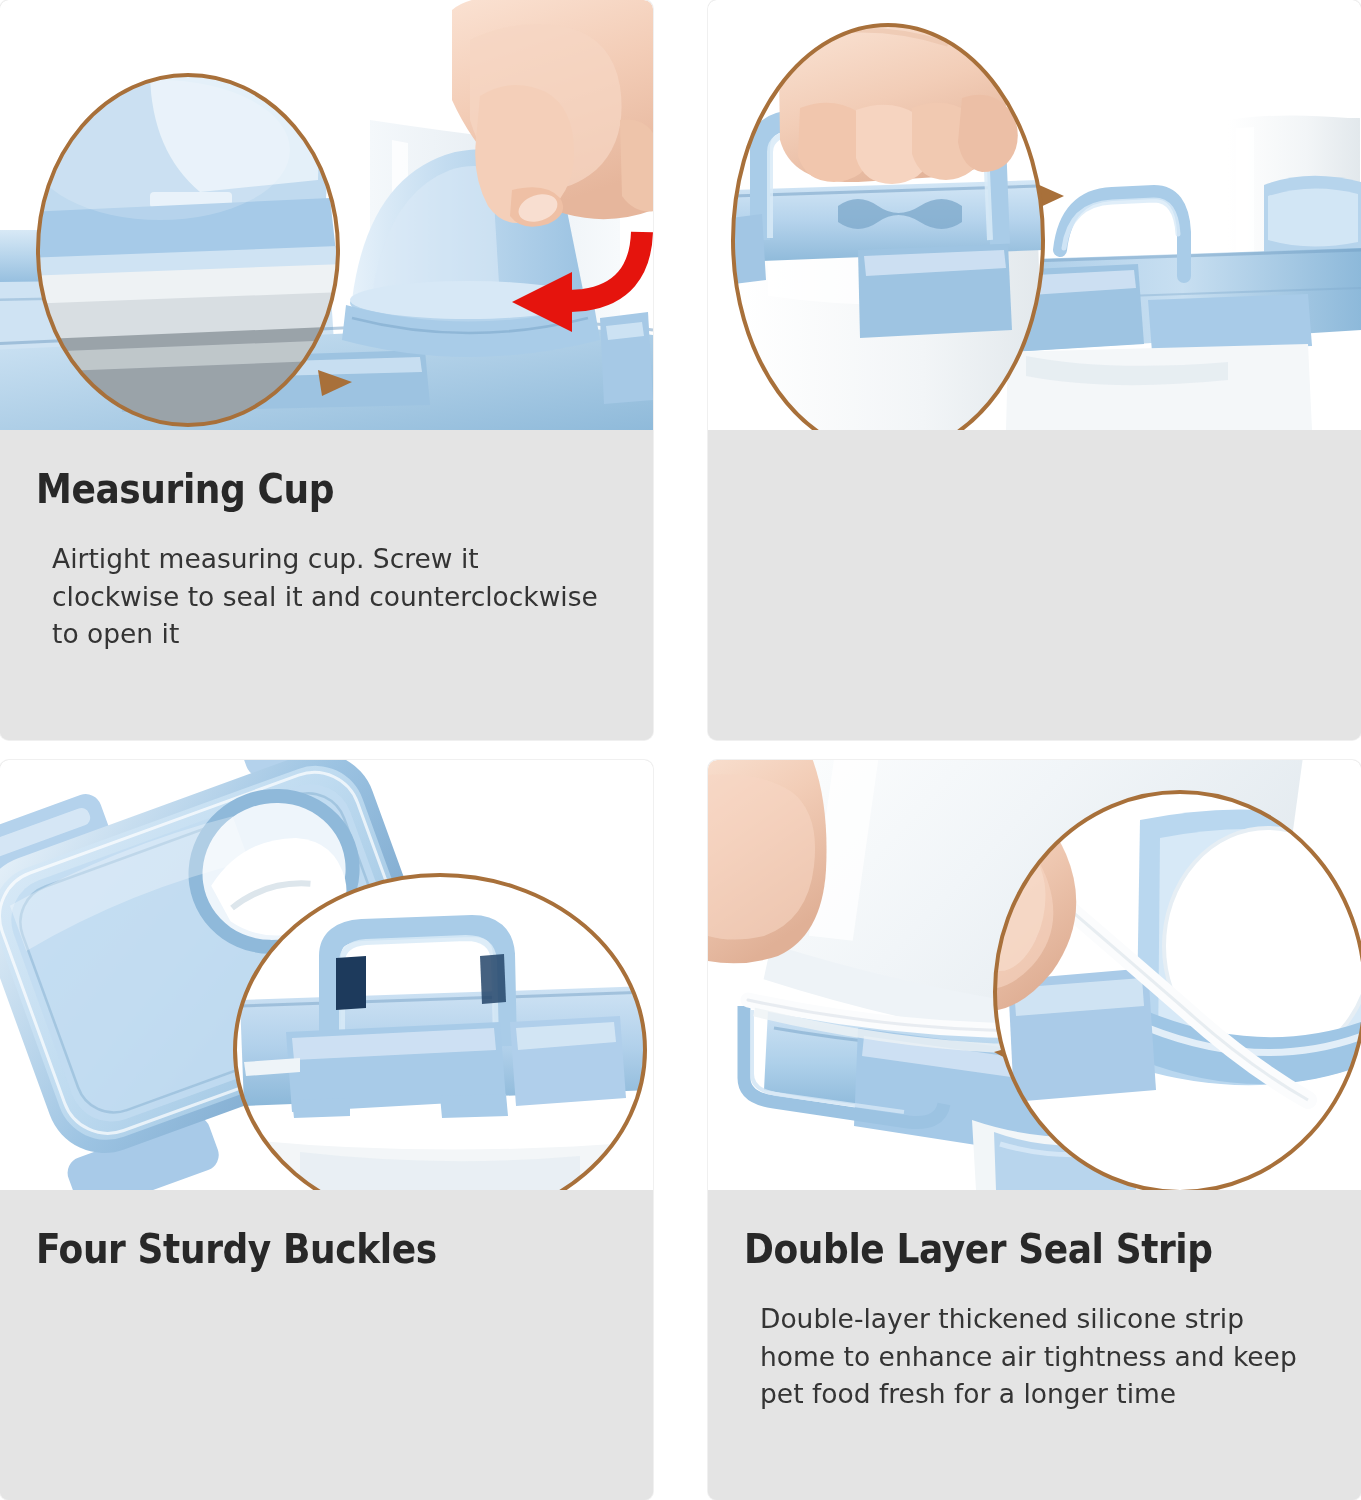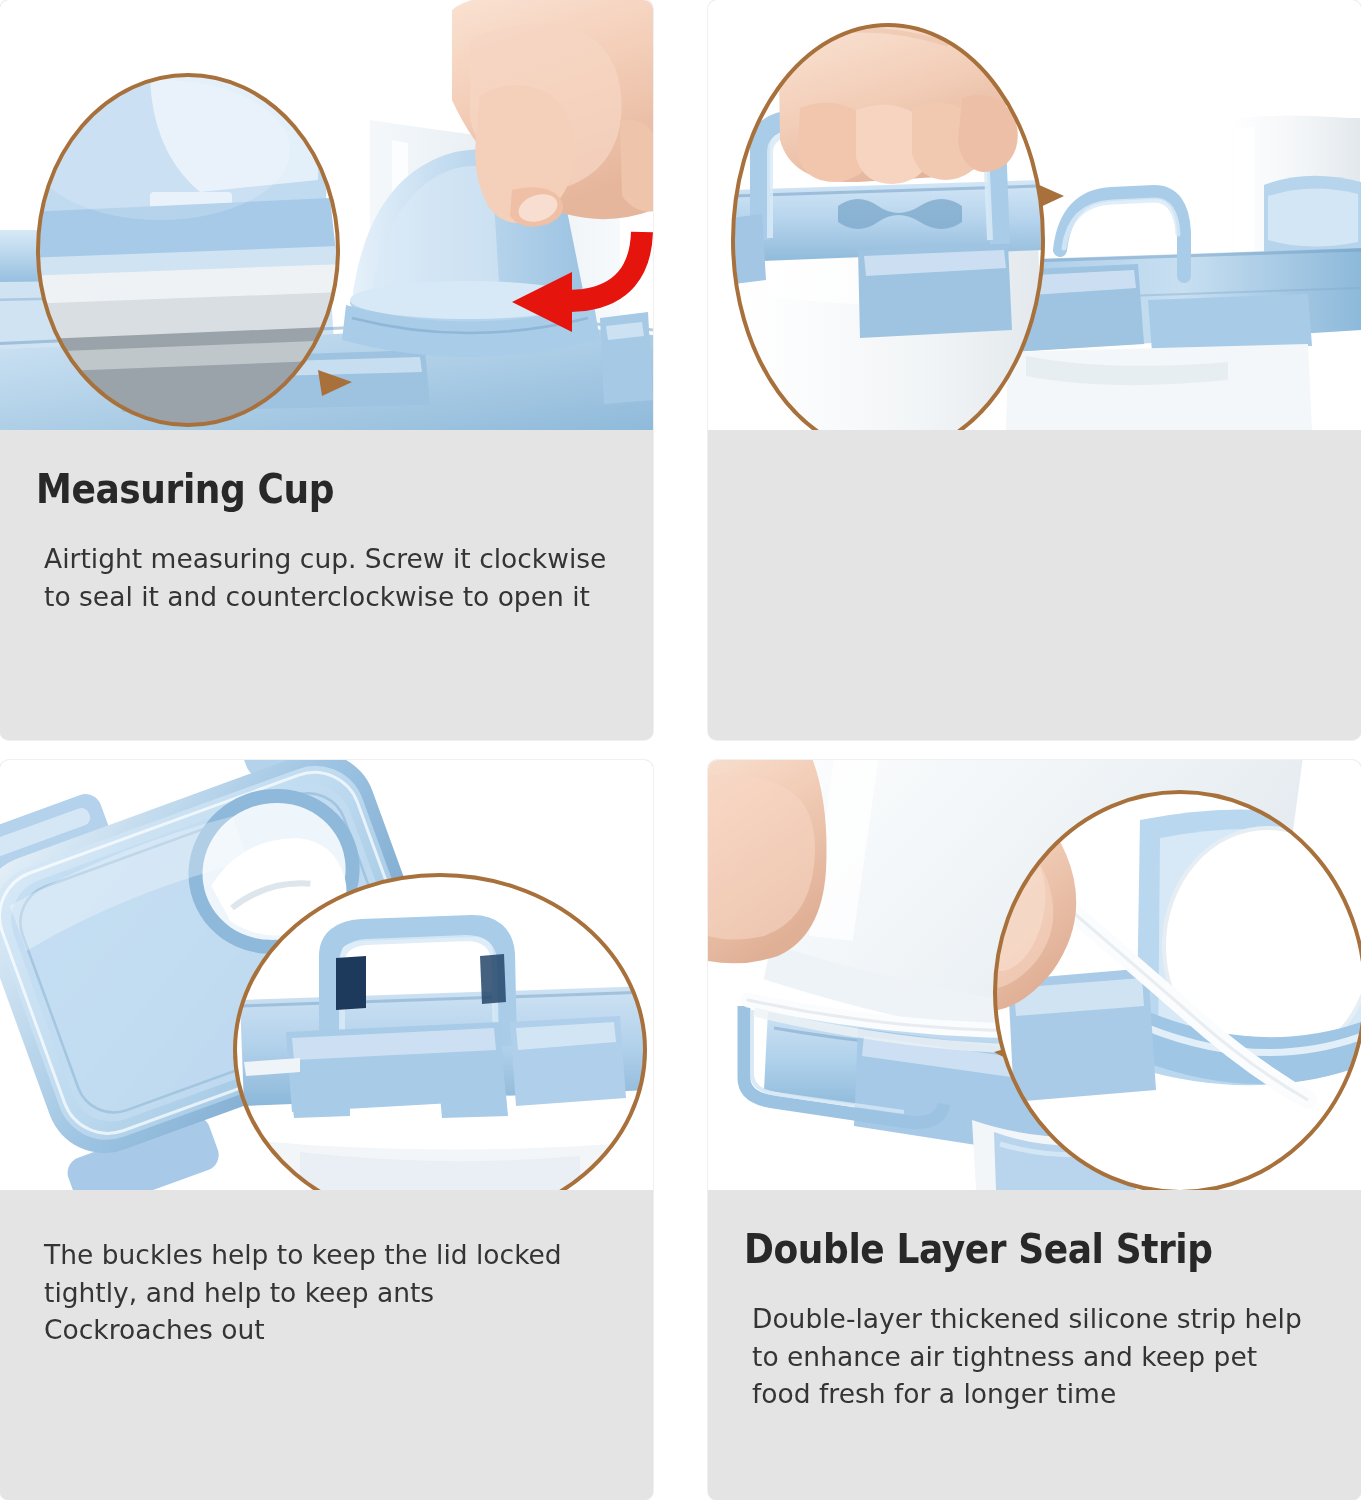--- a/index.html
+++ b/index.html
@@ -53,21 +53,21 @@
     letter-spacing:-0.4px;
     line-height:1.05;
     margin:0 0 30px 0;
     font-stretch:condensed;
   }
   .desc{
     font-size:26.5px;
     font-weight:400;
     color:#343434;
     line-height:1.42;
-    margin:8px;
+    margin:16px;
     max-width:600px;
   }
 </style>
 </head>
 <body>
 
 <div class="grid">
 
   <div class="card card-r1c1">
     <div class="photo">
@@ -342,21 +342,21 @@
             <path d="M510 262 L620 256 L626 338 L516 346 Z" fill="#b0cfeb"></path>
             <path d="M516 268 L614 262 L616 282 L518 290 Z" fill="#d8e9f6" opacity="0.85"></path>
 
             <path d="M244 302 L300 298 L300 312 L246 316 Z" fill="#eef4f8"></path>
           </g>
           <ellipse cx="440" cy="290" rx="205" ry="175" fill="none" stroke="#a8703a" stroke-width="4"></ellipse>
         </g>
       </svg>
     </div>
     <div class="caption">
-      <p class="desc">The buckles help to keep the lid locked tightly, and help to keep ants Cockroaches out</p>
+      <h2 class="title">Four Sturdy Buckles</h2>
     </div>
   </div>
 
   <div class="card card-r2c3">
     <div class="photo">
       <svg viewBox="0 0 653 430" preserveAspectRatio="xMidYMid slice">
         <defs>
           <linearGradient id="c4body" x1="0" y1="0" x2="1" y2="0.4">
             <stop offset="0" stop-color="#fdfefe"></stop>
               <stop offset="0.5" stop-color="#f1f5f8"></stop>
@@ -431,17 +431,17 @@
             <path d="M260 20 Q330 30 358 94 Q384 156 344 212 Q300 266 252 246 L230 232 L230 20 Z" fill="url(#c4skin)"></path>
             <path d="M268 56 Q322 70 340 122 Q356 170 324 206 Q292 240 258 224" fill="#f6d6c3" opacity="0.6"></path>
             <ellipse cx="300" cy="150" rx="36" ry="62" fill="#f7dcca" opacity="0.7" transform="rotate(12 300 150)"></ellipse>
           </g>
           <ellipse cx="472" cy="232" rx="185" ry="200" fill="none" stroke="#a8703a" stroke-width="4"></ellipse>
         </g>
       </svg>
     </div>
     <div class="caption">
       <h2 class="title">Double Layer Seal Strip</h2>
-      <p class="desc">Double-layer thickened silicone strip help to enhance air tightness and keep pet food fresh for a longer time</p>
+      <p class="desc">Double-layer thickened silicone strip home to enhance air tightness and keep pet food fresh for a longer time</p>
     </div>
   </div>
 
 </div>
 
 </body></html>

